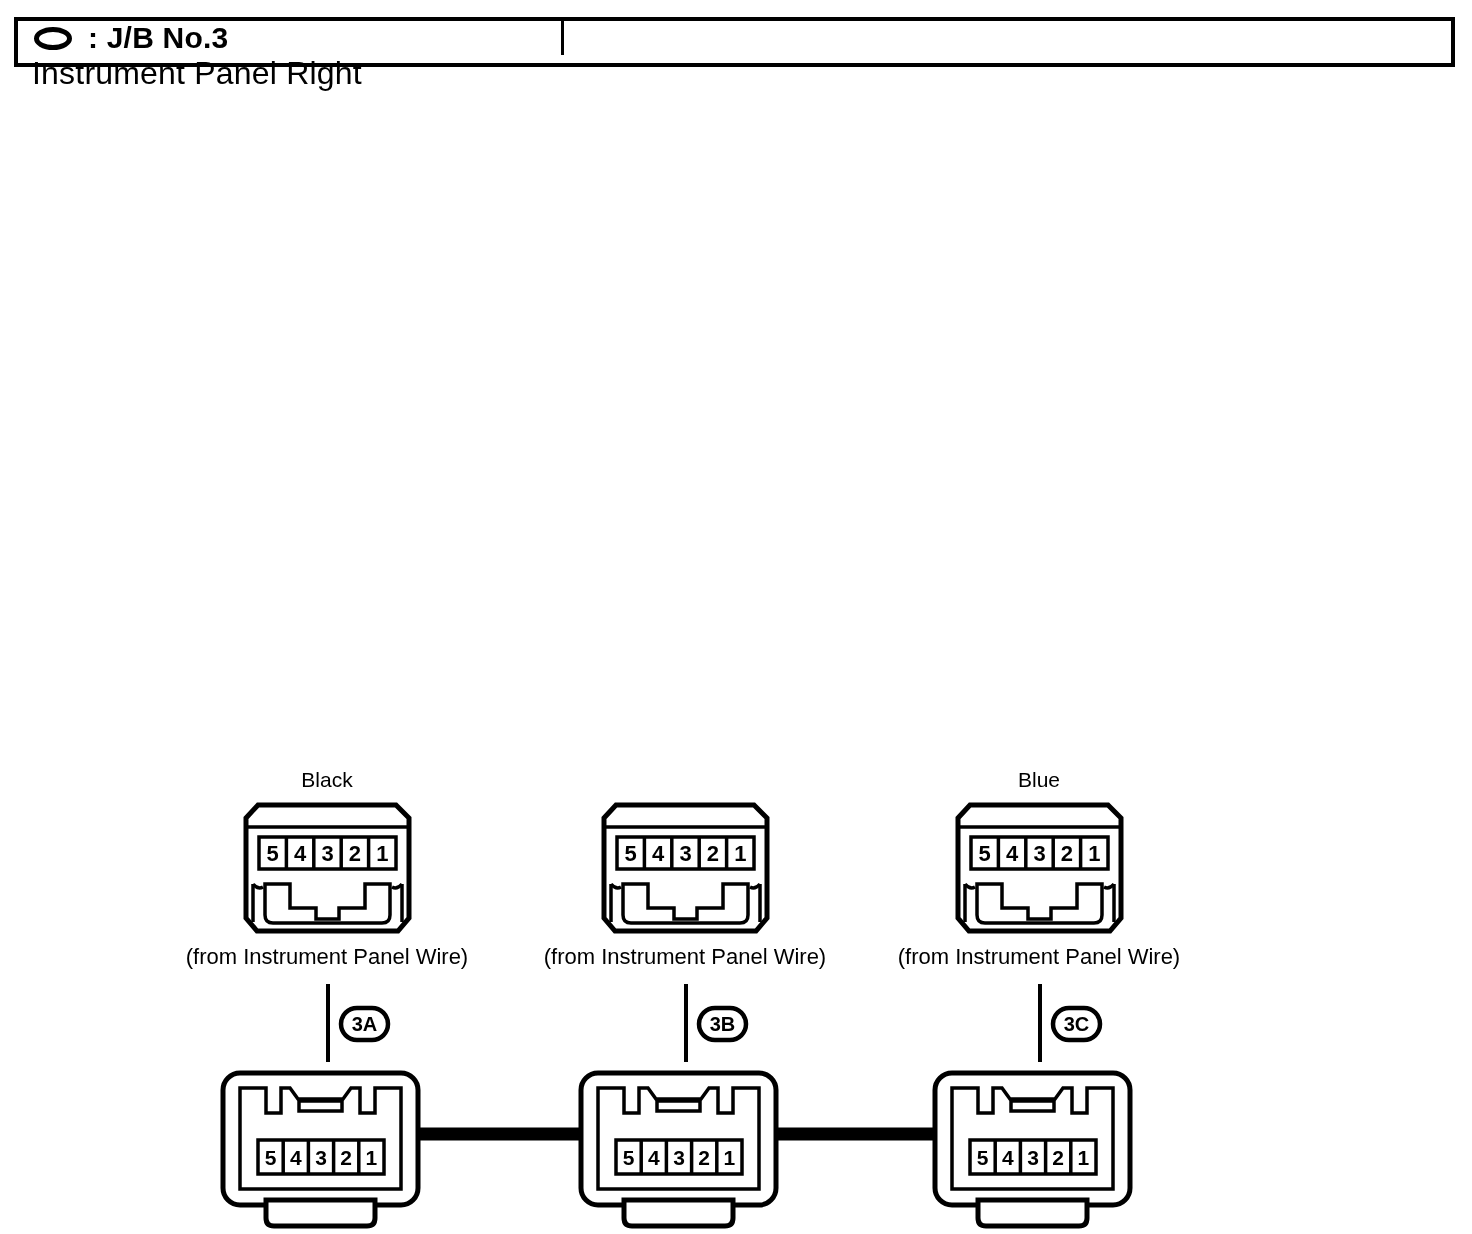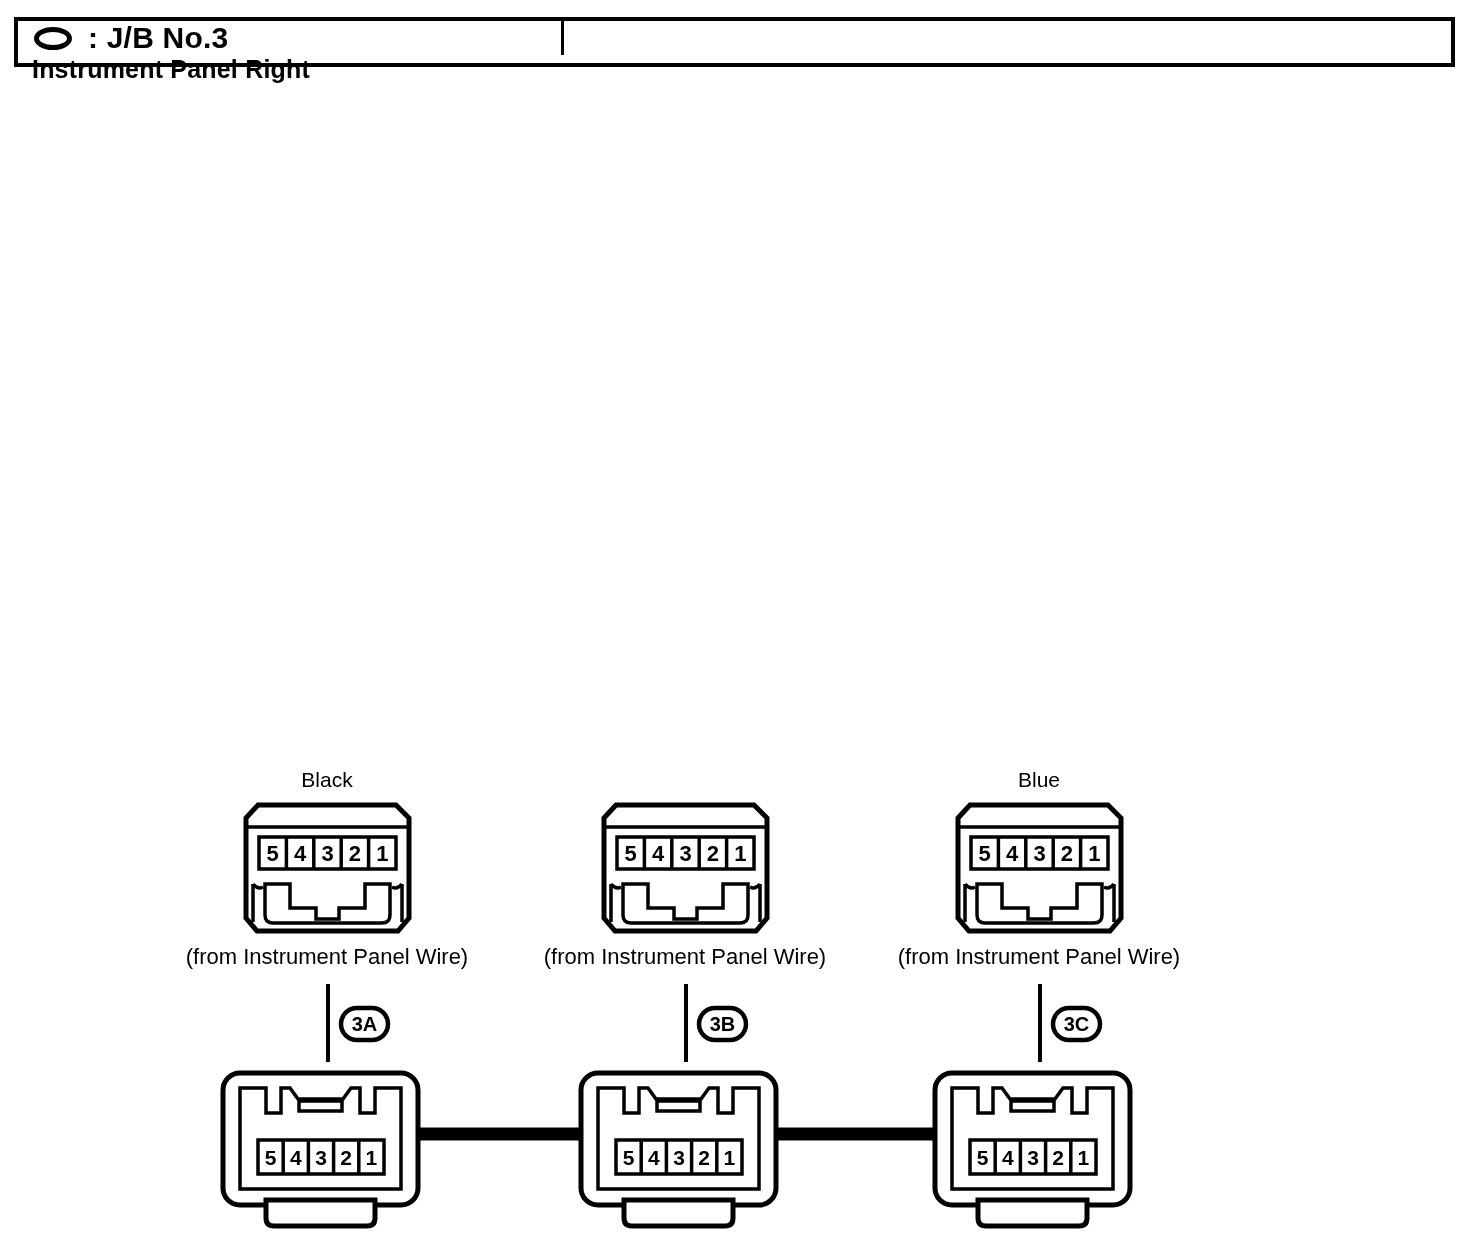--- a/index.html
+++ b/index.html
@@ -54,22 +54,22 @@
     flex: none;
   }
   .legend-text {
     font-size: 30px;
     font-weight: bold;
     letter-spacing: 0.2px;
     margin-left: 16px;
     white-space: nowrap;
   }
   .title-text {
-    font-size: 25px;
-    font-weight: bold;
+    font-size: 32px;
+    font-weight: normal;
     letter-spacing: 0.2px;
     white-space: nowrap;
   }
 
   
   .diagram {
     position: absolute;
     left: 0;
     top: 0;
     width: 1472px;

